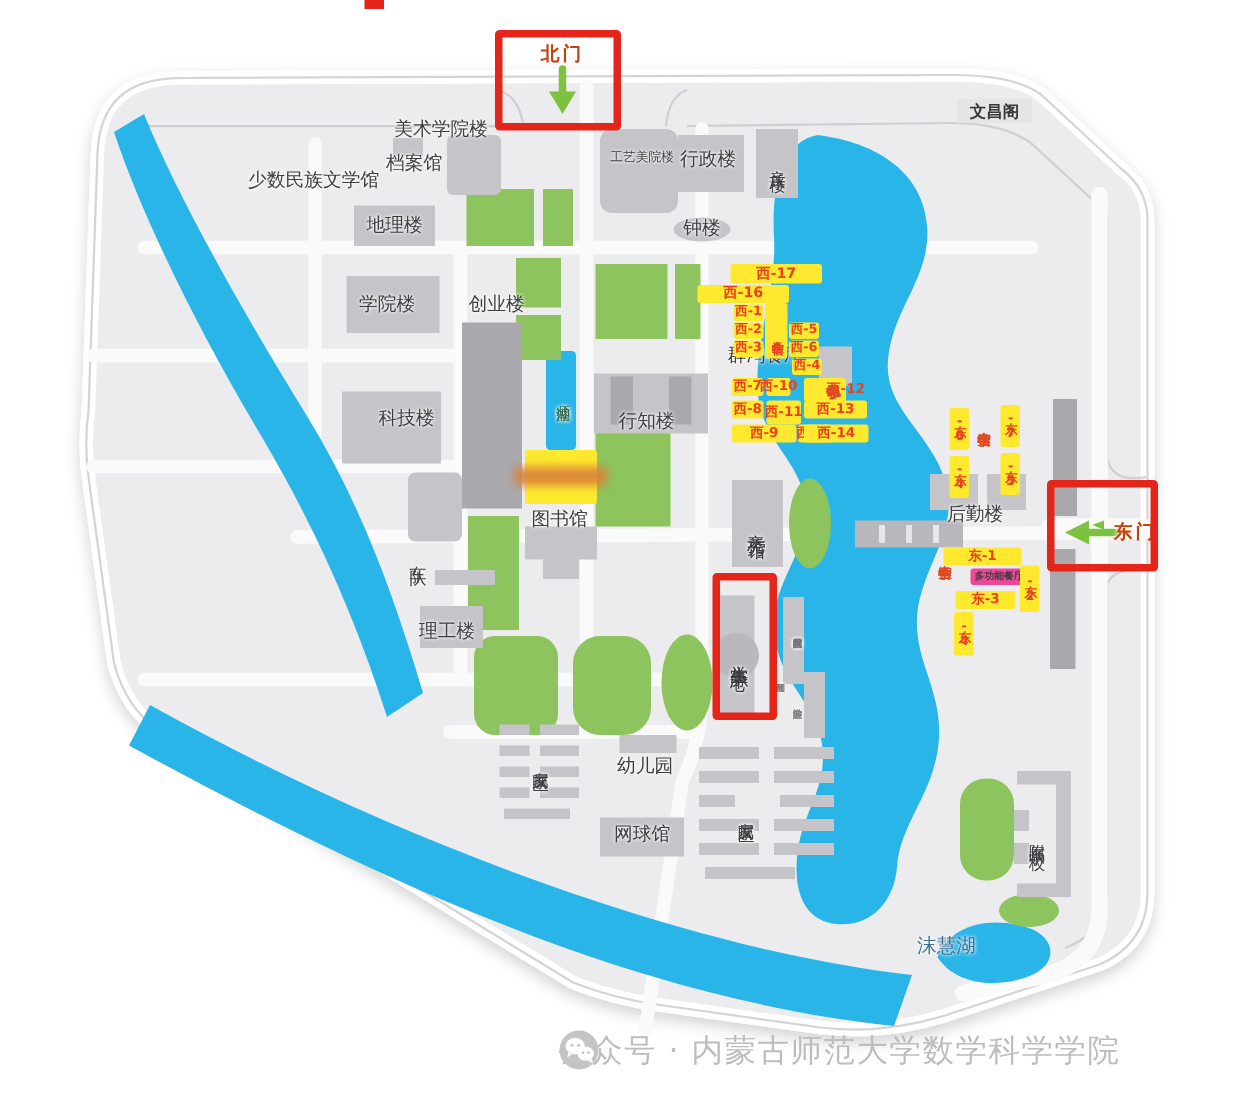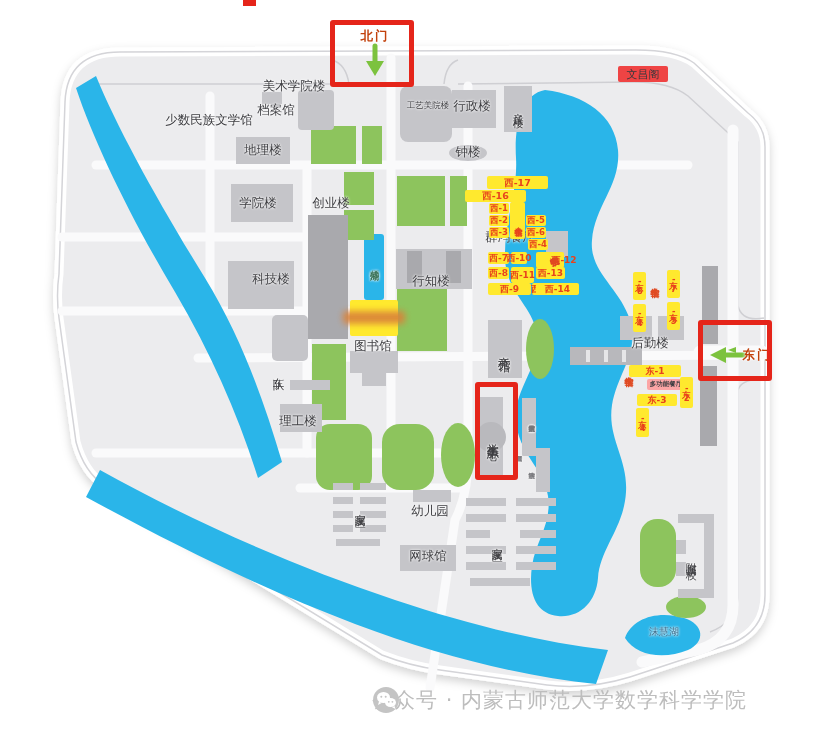--- a/index.html
+++ b/index.html
@@ -15,22 +15,22 @@
     text-shadow:0 0 3px rgba(255,255,255,.95), 0 0 2px rgba(255,255,255,.9);
   }
   .v{writing-mode:vertical-rl;text-orientation:upright;letter-spacing:2px;}
   .gate{color:#c2410c;font-weight:600;letter-spacing:2px;}
   .chip{
     position:absolute;background:#ffe92e;color:#e8431c;font-weight:700;font-size:9px;
     display:flex;align-items:center;justify-content:center;border-radius:2px;line-height:1;
     box-sizing:border-box;z-index:5;
   }
   .chip.vv{writing-mode:vertical-rl;text-orientation:upright;letter-spacing:0;}
-  .chip.gray{background:#fca5a5;color:#3e3e42;font-weight:600;}
-  .chip.plain{background:#ef4444;color:#38383c;font-weight:400;}
+  .chip.gray{background:#ec4899;color:#3e3e42;font-weight:600;}
+  .chip.plain{background:#e5e5e5;color:#38383c;font-weight:700;margin-left:20px;}
   .red-v{
     position:absolute;color:#e04a22;font-weight:700;font-size:9px;line-height:1;
     writing-mode:vertical-rl;text-orientation:upright;letter-spacing:0;z-index:5;
   }
   .redbox{position:absolute;border:5px solid #e5251a;border-radius:3px;box-sizing:border-box;z-index:6;}
   .reddash{position:absolute;background:#e5251a;z-index:6;}
   .hl{position:absolute;background:#ffe92e;border-radius:2px;z-index:3;}
   .hl .smear{
     position:absolute;left:-7px;right:-7px;top:11px;height:13px;background:#d9823a;
     filter:blur(3px);opacity:.9;border-radius:3px;
@@ -204,21 +204,21 @@
     <div class="smear"></div>
   </div>
 
   <div class="labels">
 
     <div class="lbl gate" style="left:375px;top:36px;">北门</div>
     <div class="lbl gate" style="left:757px;top:355px;">东门</div>
 
     <div class="chip plain" style="left:618px;top:66px;width:50px;height:16px;font-size:11px;">文昌阁</div>
     <div class="lbl" style="left:294px;top:86px;">美术学院楼</div>
-    <div class="lbl" style="left:276px;top:110px;">档案馆</div>
+    <div class="lbl" style="left:276px;top:110px;font-family:Liberation Mono, monospace;">档案馆</div>
     <div class="lbl" style="left:209px;top:120px;">少数民族文学馆</div>
     <div class="lbl" style="left:263px;top:150px;">地理楼</div>
     <div class="lbl" style="left:258px;top:203px;">学院楼</div>
     <div class="lbl" style="left:331px;top:203px;">创业楼</div>
     <div class="lbl" style="left:428px;top:106px;font-size:8.5px;">工艺美院楼</div>
     <div class="lbl" style="left:472px;top:106px;">行政楼</div>
     <div class="lbl v" style="left:517px;top:107px;font-size:11px;">音乐楼</div>
     <div class="lbl" style="left:468px;top:152px;">钟楼</div>
     <div class="lbl" style="left:271px;top:279px;">科技楼</div>
     <div class="lbl" style="left:431px;top:281px;">行知楼</div>
@@ -231,37 +231,37 @@
     <div class="lbl v" style="left:531px;top:420px;font-size:6.5px;color:#76767a;letter-spacing:0;">阿里云大数据学院</div>
     <div class="lbl v" style="left:519px;top:451px;font-size:6px;color:#76767a;letter-spacing:0;">回民餐厅</div>
     <div class="lbl v" style="left:531px;top:467px;font-size:6.5px;color:#76767a;letter-spacing:0;">旅游学院</div>
     <div class="lbl v" style="left:278px;top:370px;font-size:11.5px;">车队</div>
     <div class="lbl" style="left:298px;top:421px;">理工楼</div>
     <div class="lbl" style="left:430px;top:511px;">幼儿园</div>
     <div class="lbl" style="left:428px;top:556px;">网球馆</div>
     <div class="lbl v" style="left:359px;top:508px;font-size:11px;">家属区</div>
     <div class="lbl v" style="left:496px;top:542px;font-size:11px;">家属区</div>
     <div class="lbl v" style="left:690px;top:558px;font-size:11px;">附属学校</div>
-    <div class="lbl" style="left:664px;top:632px;font-size:10px;color:#3f6f8f;">沫慧湖</div>
+    <div class="lbl" style="left:631px;top:632px;font-size:13px;color:#3f6f8f;">沫慧湖</div>
 
     <div class="chip" style="left:487px;top:176px;width:61px;height:13px;font-size:9.5px;">西-17</div>
     <div class="chip" style="left:465px;top:190px;width:61px;height:12px;font-size:9.5px;">西-16</div>
     <div class="chip" style="left:489px;top:203px;width:20px;height:11px;font-size:8.5px;">西-1</div>
     <div class="chip vv" style="left:510px;top:202px;width:15px;height:37px;font-size:8px;">学生宿舍</div>
     <div class="chip" style="left:528px;top:203px;width:20px;height:11px;font-size:8.5px;margin-top:36px;">西-4</div>
     <div class="chip" style="left:489px;top:215px;width:20px;height:11px;font-size:8.5px;">西-2</div>
     <div class="chip" style="left:526px;top:215px;width:20px;height:11px;font-size:8.5px;">西-5</div>
     <div class="chip" style="left:489px;top:227px;width:20px;height:11px;font-size:8.5px;">西-3</div>
     <div class="chip" style="left:526px;top:227px;width:20px;height:11px;font-size:8.5px;">西-6</div>
     <div class="chip" style="left:488px;top:252px;width:21px;height:12px;">西-7</div>
     <div class="chip" style="left:511px;top:252px;width:16px;height:12px;">西-10</div>
     <div class="chip" style="left:536px;top:252px;width:23px;height:16px;padding-left:28px;">西-12</div>
     <div class="chip" style="left:488px;top:267px;width:21px;height:12px;">西-8</div>
     <div class="chip" style="left:511px;top:267px;width:23px;height:16px;">西-11</div>
-    <div class="chip" style="left:536px;top:267px;width:29px;height:12px;">西-13</div>
+    <div class="chip" style="left:536px;top:267px;width:42px;height:12px;">西-13</div>
     <div class="chip" style="left:488px;top:283px;width:43px;height:12px;">西-9</div>
     <div class="chip" style="left:511px;top:283px;width:23px;height:12px;margin-left:21px;">西-15</div>
     <div class="chip" style="left:536px;top:283px;width:43px;height:12px;">西-14</div>
     <div class="red-v" style="left:553px;top:249px;height:44px;transform:rotate(-20deg);">学生宿舍</div>
 
     <div class="chip vv" style="left:633px;top:272px;width:13px;height:28px;font-size:8.5px;">东-6</div>
     <div class="chip vv" style="left:633px;top:304px;width:13px;height:28px;font-size:8.5px;">东-4</div>
     <div class="red-v" style="left:650px;top:281px;height:40px;">学生宿舍</div>
     <div class="chip vv" style="left:667px;top:270px;width:13px;height:28px;font-size:8.5px;">东-7</div>
     <div class="chip vv" style="left:667px;top:302px;width:13px;height:28px;font-size:8.5px;">东-5</div>

